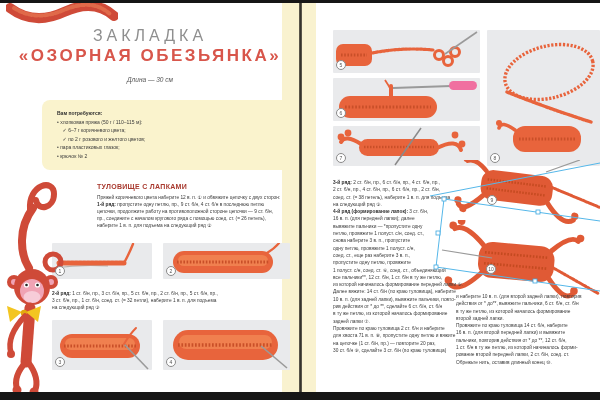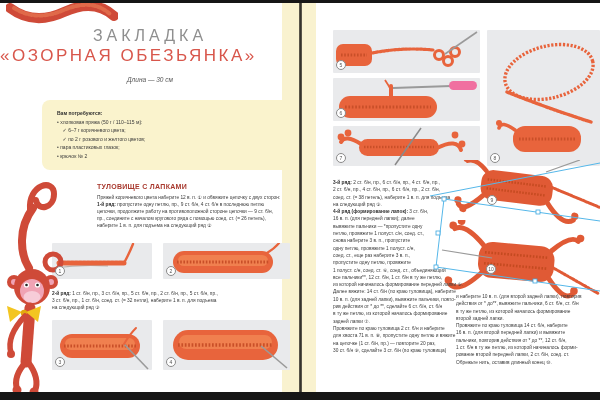--- a/index.html
+++ b/index.html
@@ -9,22 +9,22 @@
   .bar{position:absolute;left:0;width:600px;background:#161616;}
   .bar.top{top:0;height:3px;}
   .bar.bottom{top:392px;height:8px;}
   .edge-strip{position:absolute;top:3px;height:389px;background:#f9f2cf;}
   .spine{position:absolute;top:3px;left:299px;width:3px;height:389px;
          background:linear-gradient(90deg,#6b6657,#35332c,#6b6657);}
   .ybox{position:absolute;left:42px;top:100px;width:257px;height:70px;background:#faf3cd;
         border-radius:8px 0 0 8px;}
   .title1{position:absolute;left:0;top:27px;width:300px;text-align:center;color:#8f8f8f;
           font-size:16px;letter-spacing:4px;font-weight:400;}
-  .title2{position:absolute;left:0;top:46px;width:300px;color:#d8564b;
-          font-size:17px;letter-spacing:2.5px;font-weight:400;white-space:nowrap;}
+  .title2{position:absolute;left:0;top:46px;width:300px;text-align:center;color:#d8564b;
+          font-size:17px;letter-spacing:2.5px;font-weight:700;white-space:nowrap;}
   .subtitle{position:absolute;left:0;top:76px;width:300px;text-align:center;color:#555;
             font-size:6.5px;font-style:italic;}
   .sechead{position:absolute;left:97px;top:183px;font-size:7px;font-weight:700;color:#a8392e;
            letter-spacing:.3px;}
   .txt{position:absolute;color:#3b3b3b;font-size:4.8px;line-height:7.1px;white-space:pre;}
   .txt b{font-weight:700;color:#2e2e2e;}
   .ylist{position:absolute;left:57px;top:109px;color:#3b3b3b;font-size:5px;line-height:8.6px;white-space:pre;}
   .ylist b{color:#2e2e2e;}
   .photo{position:absolute;background:#e9eaec;border-radius:1px;overflow:hidden;}
   .photo svg{position:absolute;left:0;top:0;}

